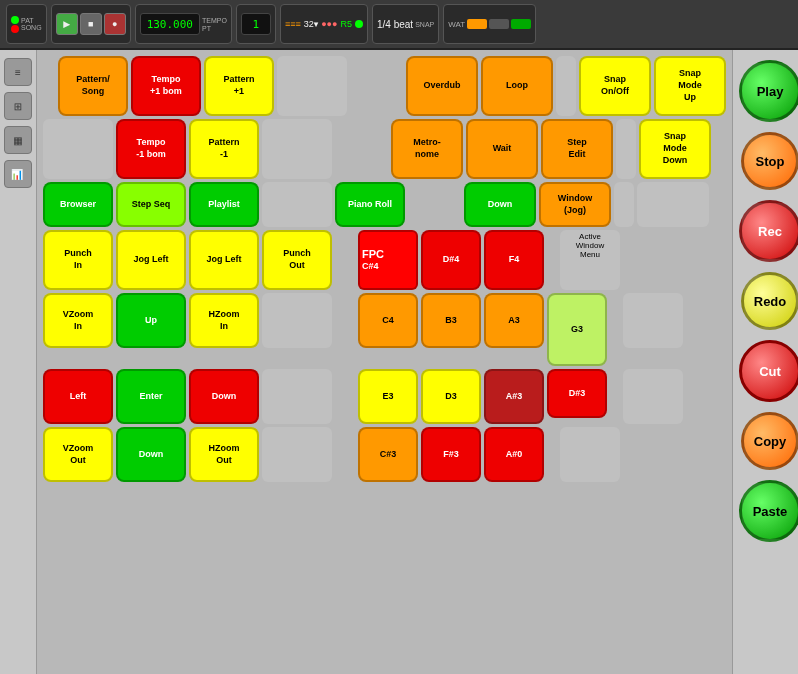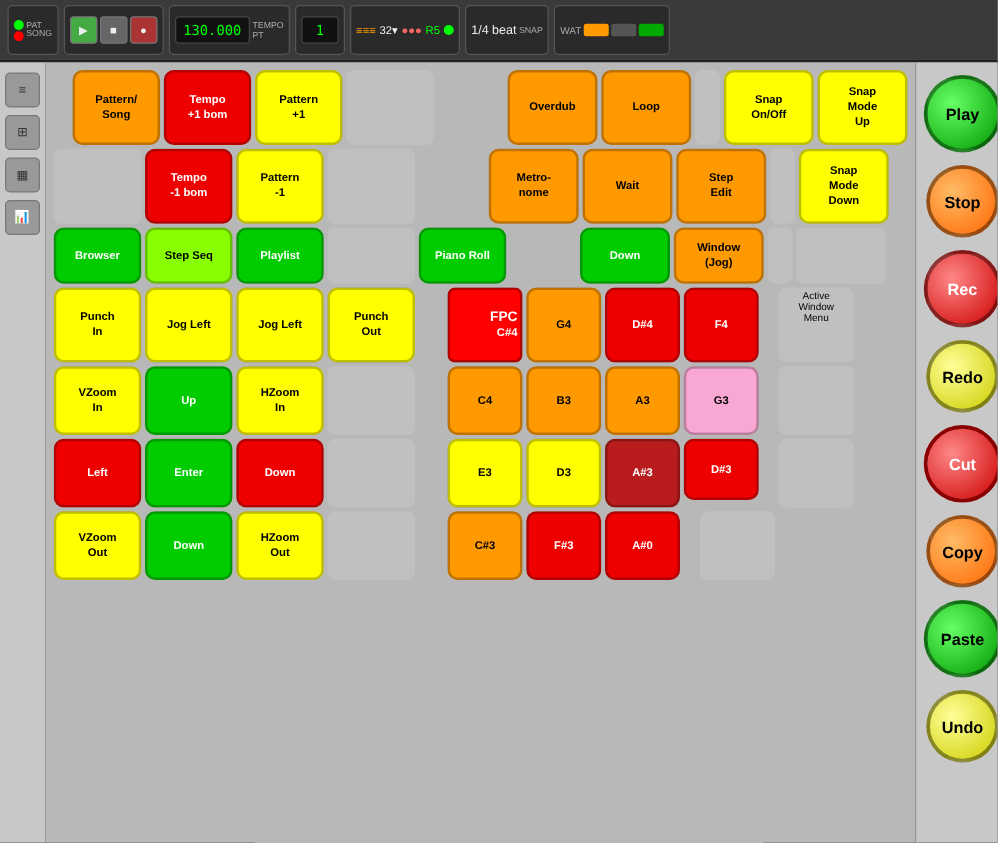--- a/index.html
+++ b/index.html
@@ -251,40 +251,39 @@
       <div style="width:20px;height:45px;background:#c0c0c0;border-radius:6px"></div>
       <div style="width:72px;height:45px;background:#c0c0c0;border-radius:6px"></div>
     </div>
 
     <div style="display:flex;gap:3px">
       <div class="cell yellow" style="width:70px;height:60px;background:#ff0">Punch<br>In</div>
       <div class="cell yellow" style="width:70px;height:60px;background:#ff0">Jog Left</div>
       <div class="cell yellow" style="width:70px;height:60px;background:#ff0">Jog Left</div>
       <div class="cell yellow" style="width:70px;height:60px;background:#ff0">Punch<br>Out</div>
       <div style="width:20px"></div>
-      <div class="cell" style="width:60px;height:60px;background:#f00;color:#fff;border-radius:6px;display:flex;align-items:flex-end;justify-content:center;flex-direction:column;font-size:11px;font-weight:bold;border:2px solid rgba(0,0,0,0.3)">FPC<br><span style="font-size:9px">C#4</span></div>
-      <div class="cell orange" style="width:60px;height:60px;background:#f90">G4</div>
+      <div class="cell" style="width:60px;height:60px;background:#f00;color:#fff;border-radius:6px;display:flex;align-items:flex-start;justify-content:center;flex-direction:column;font-size:11px;font-weight:bold;border:2px solid rgba(0,0,0,0.3)">FPC<br><span style="font-size:9px">C#4</span></div>
       <div class="cell red" style="width:60px;height:60px;background:#e00;color:#fff">D#4</div>
       <div class="cell red" style="width:60px;height:60px;background:#e00;color:#fff">F4</div>
       <div style="width:10px"></div>
       <div style="width:60px;height:60px;background:#c0c0c0;border-radius:6px">
           <span style="font-size:8px;text-align:center;padding:2px;display:block">Active<br>Window<br>Menu</span>
         </div>
     </div>
 
     <div style="display:flex;gap:3px">
       <div class="cell yellow" style="width:70px;height:55px;background:#ff0">VZoom<br>In</div>
       <div class="cell green" style="width:70px;height:55px;background:#0c0;color:#fff">Up</div>
       <div class="cell yellow" style="width:70px;height:55px;background:#ff0">HZoom<br>In</div>
       <div style="width:70px;height:55px;background:#c0c0c0;border-radius:6px"></div>
       <div style="width:20px"></div>
       <div class="cell orange" style="width:60px;height:55px;background:#f90">C4</div>
       <div class="cell orange" style="width:60px;height:55px;background:#f90">B3</div>
       <div class="cell orange" style="width:60px;height:55px;background:#f90">A3</div>
-      <div class="cell orange" style="width:60px;height:55px;background:#f9a8d4">G3</div>
+      <div class="cell orange" style="width:60px;height:73px;background:#bef264">G3</div>
       <div style="width:10px"></div>
       <div style="width:60px;height:55px;background:#c0c0c0;border-radius:6px"></div>
     </div>
 
     <div style="display:flex;gap:3px">
       <div class="cell red" style="width:70px;height:55px;background:#e00;color:#fff">Left</div>
       <div class="cell green" style="width:70px;height:55px;background:#0c0;color:#fff">Enter</div>
       <div class="cell red" style="width:70px;height:55px;background:#e00;color:#fff">Down</div>
       <div style="width:70px;height:55px;background:#c0c0c0;border-radius:6px"></div>
       <div style="width:20px"></div>
@@ -312,16 +311,15 @@
   </div>
 
   <div id="right-sidebar">
     <div class="trans-btn green big">Play</div>
     <div class="trans-btn orange">Stop</div>
     <div class="trans-btn red big" style="background:radial-gradient(circle at 35% 35%, #f88, #c00);color:#fff">Rec</div>
     <div class="trans-btn yellow">Redo</div>
     <div class="trans-btn red big" style="background:radial-gradient(circle at 35% 35%, #f88, #c00);color:#fff;border:3px solid #880000">Cut</div>
     <div class="trans-btn orange">Copy</div>
     <div class="trans-btn green big">Paste</div>
-    <div class="trans-btn yellow">Undo</div>
   </div>
 
 </div>
 
 </body></html>

